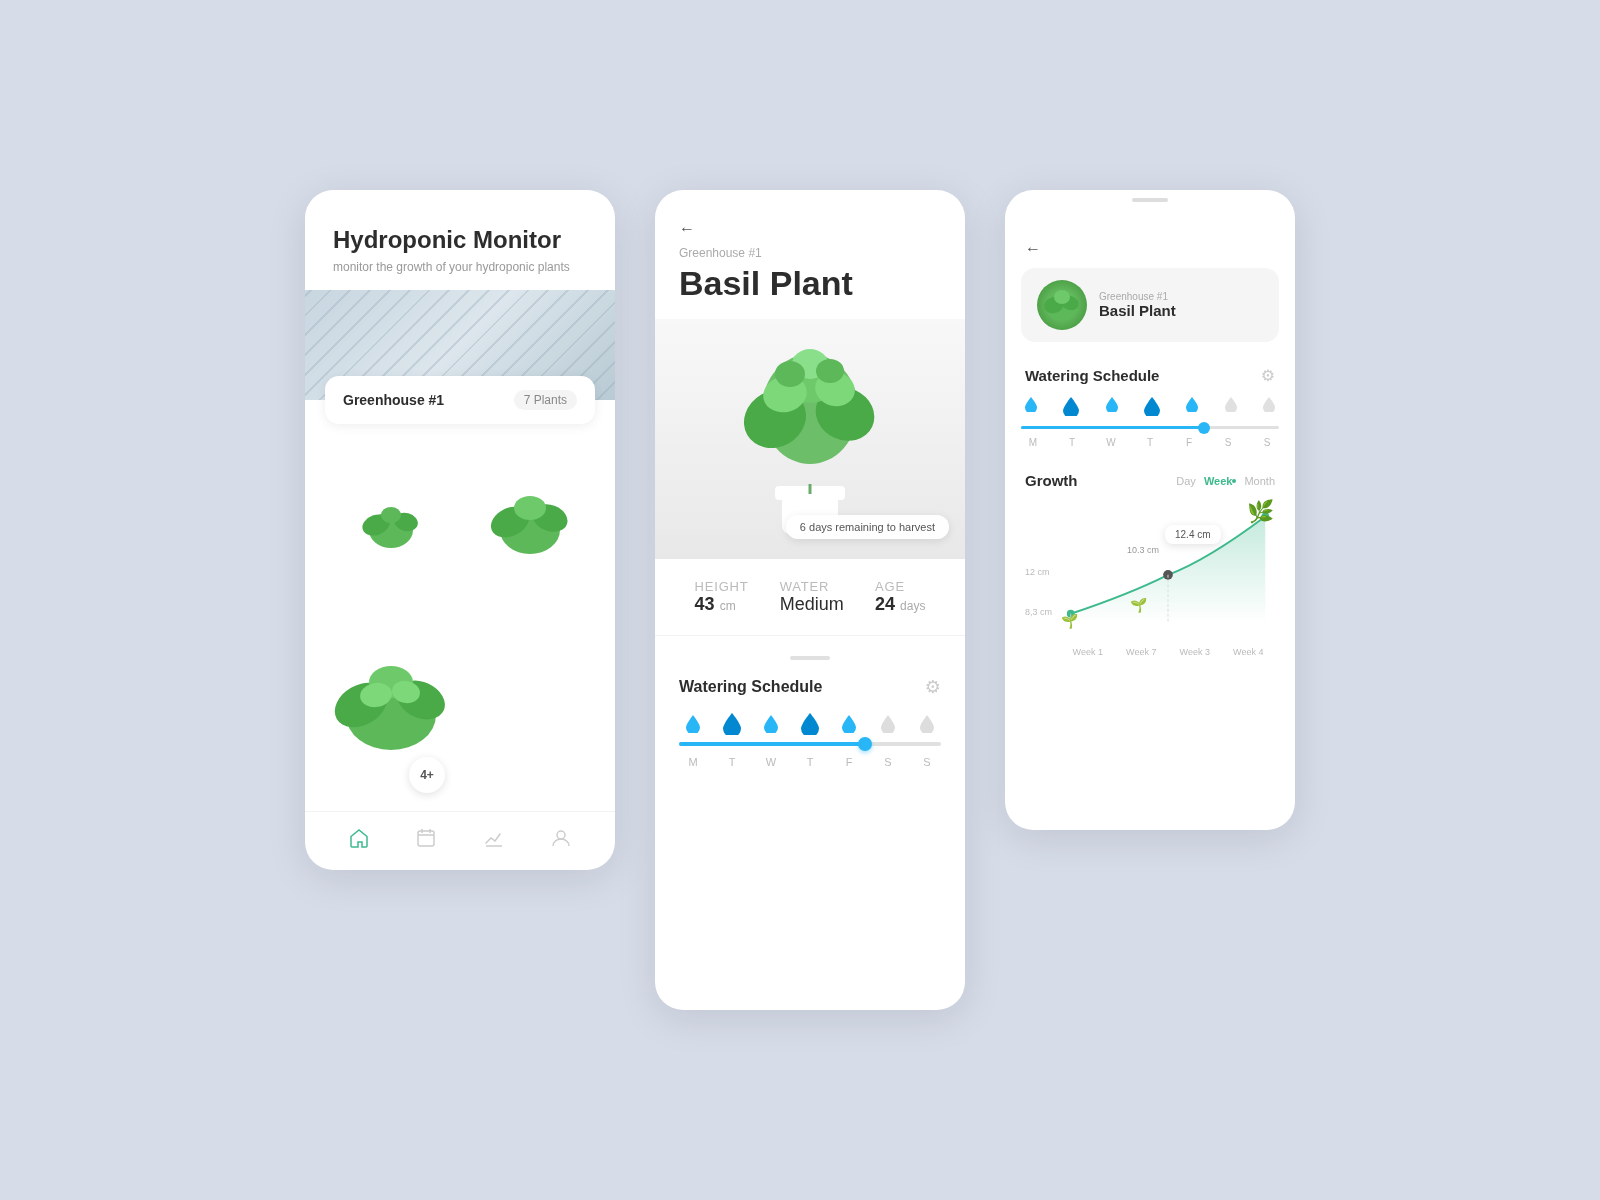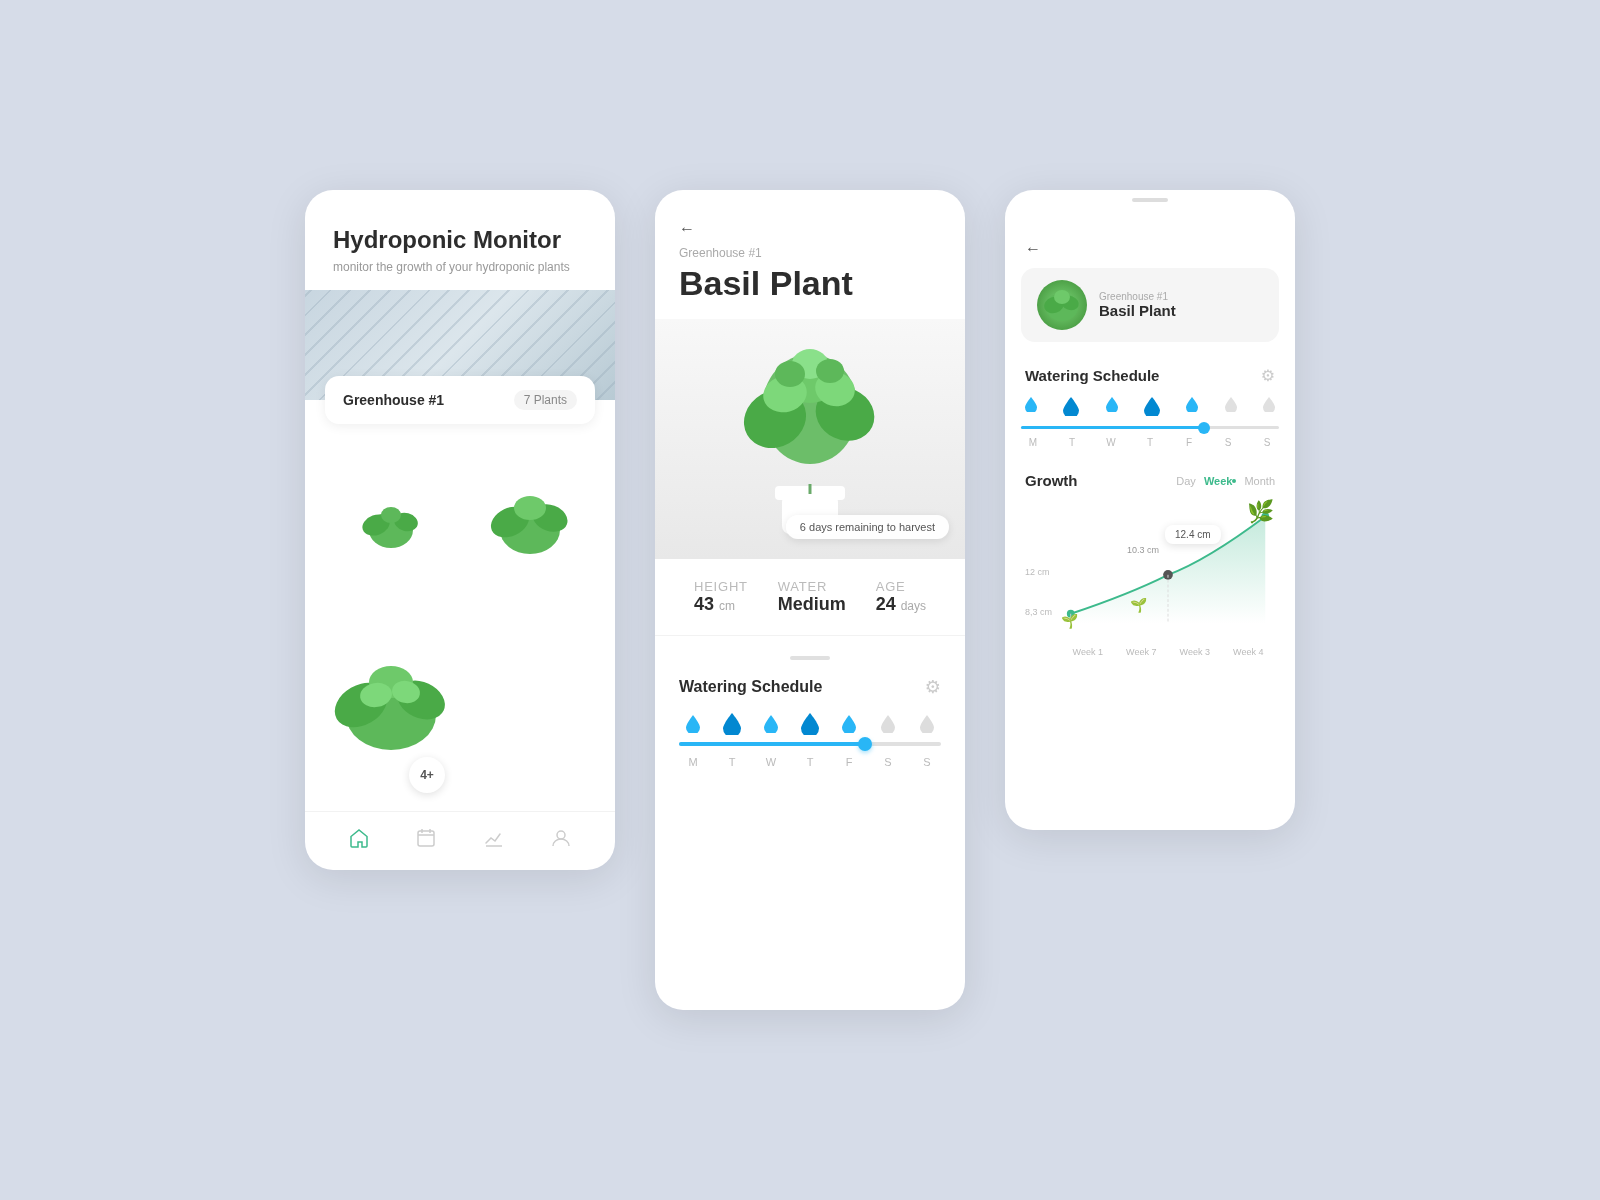--- a/index.html
+++ b/index.html
@@ -228,21 +228,21 @@
     .info-value {
       font-size: 18px;
       font-weight: 600;
       color: #2d2d2d;
     }
     .info-unit {
       font-size: 12px;
       color: #aaa;
       font-weight: 400;
     }
-    .info-value.medium { font-weight: 700; }
+    .info-value.medium { font-weight: 400; }
     .s2-watering {
       padding: 20px 24px;
     }
     .watering-header {
       display: flex;
       align-items: center;
       justify-content: space-between;
       margin-bottom: 16px;
     }
     .watering-title {

